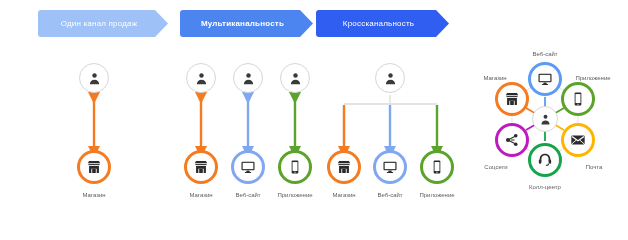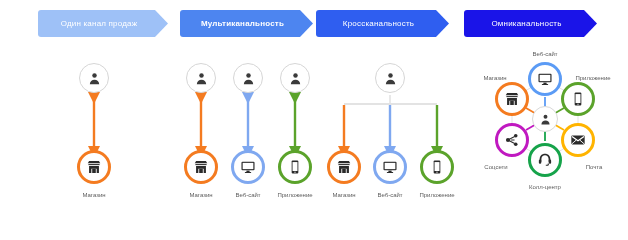--- a/index.html
+++ b/index.html
@@ -60,24 +60,20 @@
     <span class="btxt">Один канал продаж</span>
   </div>
   <div class="banner" id="banner-1">
     <div class="shape" style="background: rgb(77, 133, 240);"></div>
     <span class="btxt">Мультиканальность</span>
   </div>
   <div class="banner" id="banner-2">
     <div class="shape" style="background: rgb(47, 94, 240);"></div>
     <span class="btxt">Кроссканальность</span>
   </div>
-  <div class="banner" id="banner-3">
-    <div class="shape" style="background: rgb(26, 20, 232);"></div>
-    <span class="btxt">Омниканальность</span>
-  </div>
 
   <svg class="ov" viewBox="0 0 628 218">
     <defs>
       <marker id="ah-orange" markerWidth="5" markerHeight="5" refX="2.5" refY="2.5" orient="auto">
         <path d="M0,0 L5,2.5 L0,5 z" fill="#f47b20"></path>
       </marker>
       <marker id="ah-blue" markerWidth="5" markerHeight="5" refX="2.5" refY="2.5" orient="auto">
         <path d="M0,0 L5,2.5 L0,5 z" fill="#7fa8f0"></path>
       </marker>
       <marker id="ah-green" markerWidth="5" markerHeight="5" refX="2.5" refY="2.5" orient="auto">

